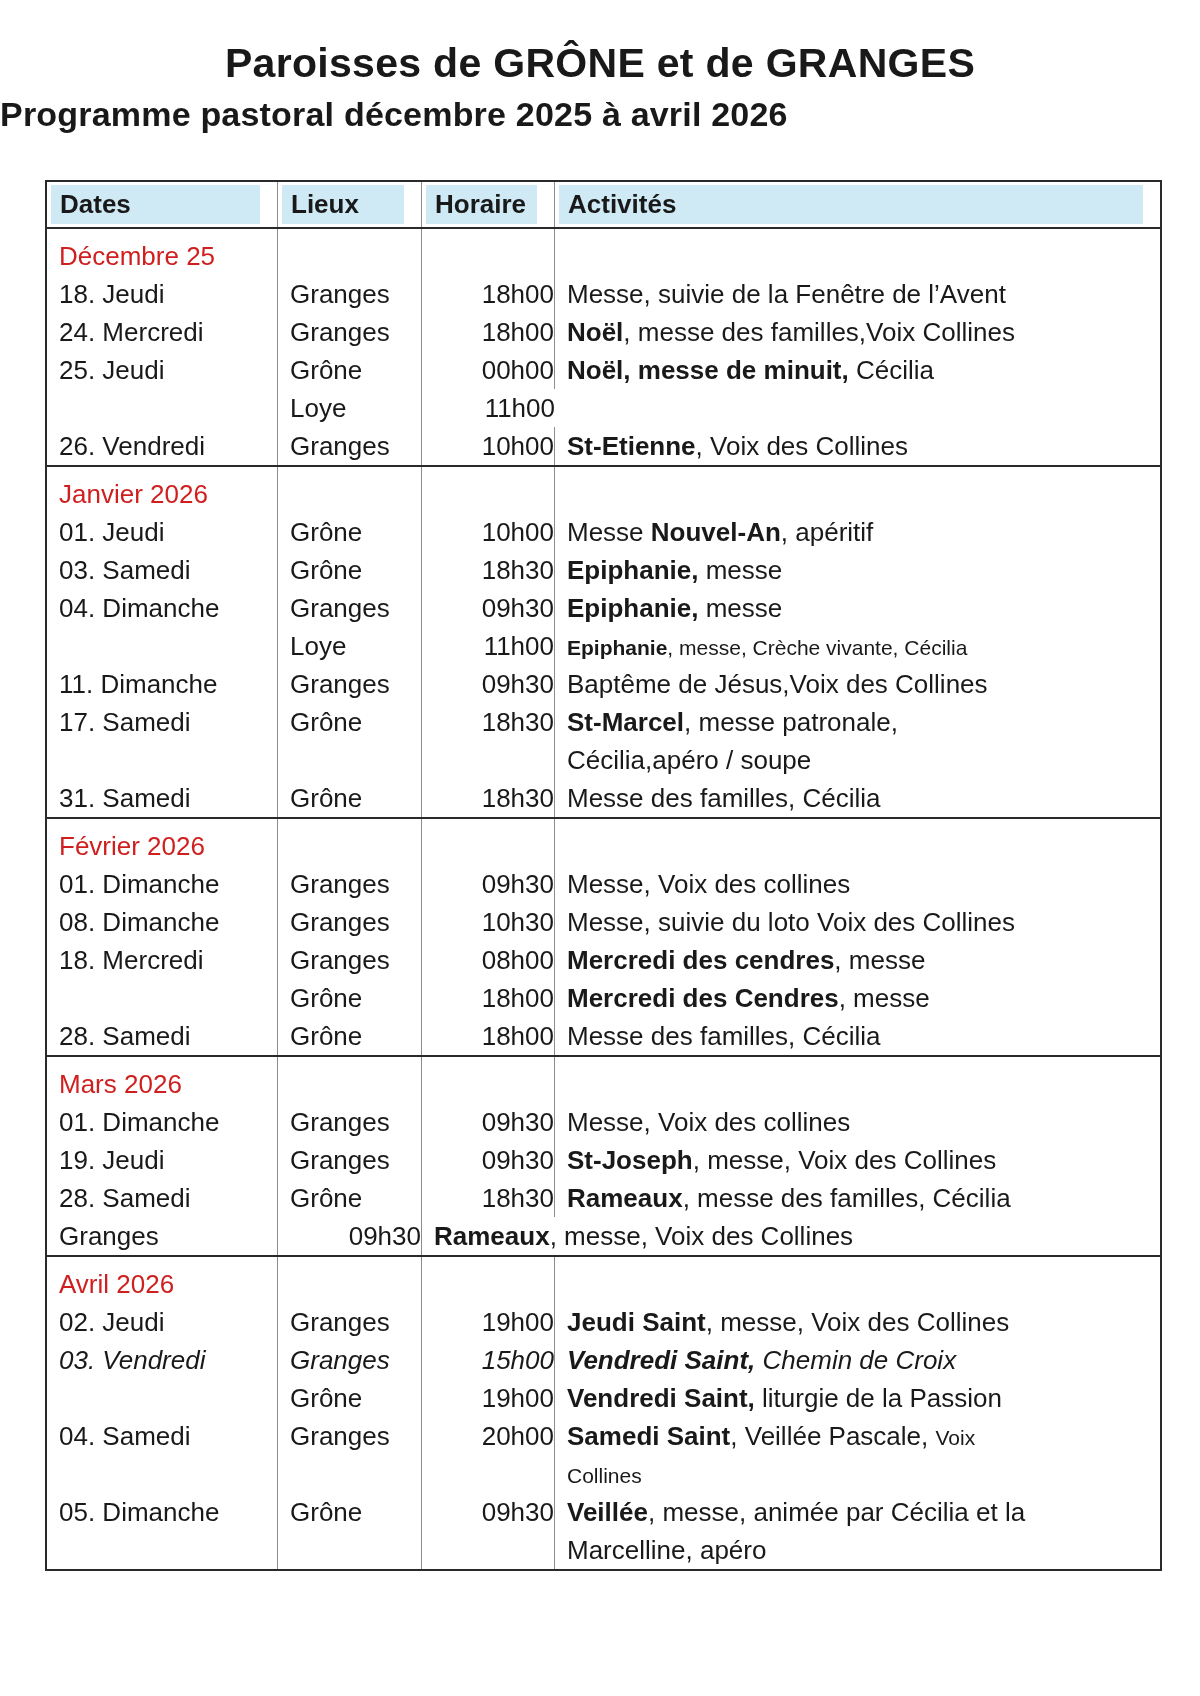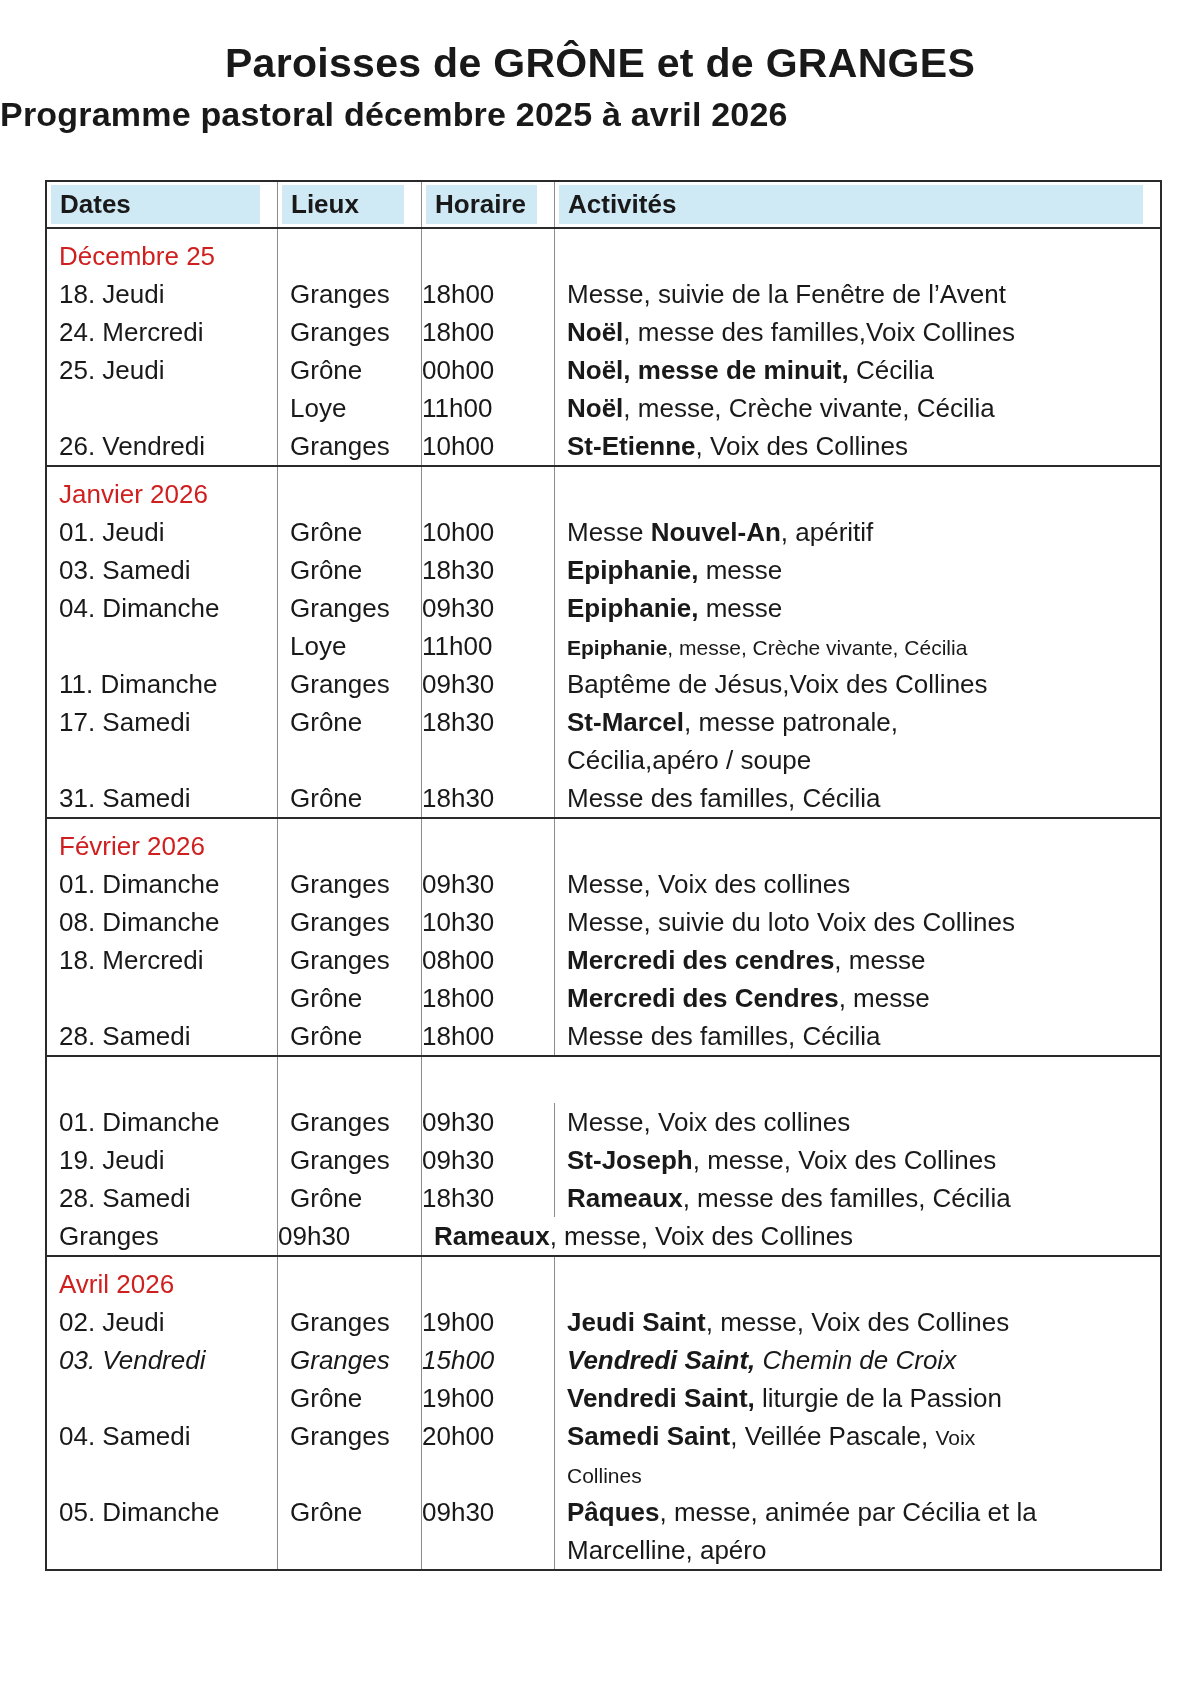--- a/index.html
+++ b/index.html
@@ -23,21 +23,21 @@
   .hdr .cell{height:45px;padding:0;}
   .hl{
     display:block;margin:3px 17px 3px 4px;background:#cfe9f5;
     font-weight:700;line-height:39px;height:39px;padding-left:9px;
     white-space:nowrap;overflow:hidden;
   }
 
   
   .r{height:38px;}
   .r .c{line-height:38px;padding-left:12px;white-space:nowrap;}
-  .r .hor{text-align:left;padding-left:0;}
+  .r .hor{text-align:right;padding-left:0;}
   .r.it .c{font-style:italic;}
 
   
   .mrow{height:46px;}
   .mrow .cell{line-height:54px;}
   .month{color:#cf1f1f;font-weight:400;padding-left:12px;white-space:nowrap;}
 
   .section{border-top:2px solid #2a2a2a;}
 
   .seg.b{font-weight:700;}
@@ -89,21 +89,20 @@
           <div class="row r">
             <div class="cell c ">25. Jeudi</div>
             <div class="cell c ">Grône</div>
             <div class="cell c hor">00h00</div>
             <div class="cell c "><span class="seg b">Noël, messe de minuit,</span><span class="seg"> Cécilia</span></div>
           </div>
           <div class="row r">
             <div class="cell c "></div>
             <div class="cell c ">Loye</div>
             <div class="cell c hor">11h00</div>
-            <div class="cell c "><span class="seg b">Noël</span><span class="seg">, messe, Crèche vivante, Cécilia</span></div>
           </div>
           <div class="row r">
             <div class="cell c ">26. Vendredi</div>
             <div class="cell c ">Granges</div>
             <div class="cell c hor">10h00</div>
             <div class="cell c "><span class="seg b">St-Etienne</span><span class="seg">, Voix des Collines</span></div>
           </div>
         </div>
         <div class="section">
           <div class="row mrow">
@@ -194,20 +193,21 @@
           </div>
           <div class="row r">
             <div class="cell c ">28. Samedi</div>
             <div class="cell c ">Grône</div>
             <div class="cell c hor">18h00</div>
             <div class="cell c "><span class="seg">Messe des familles, Cécilia</span></div>
           </div>
         </div>
         <div class="section">
           <div class="row mrow">
+            <div class="cell month">Mars 2026</div>
             <div class="cell"></div>
             <div class="cell"></div>
             <div class="cell"></div>
           </div>
           <div class="row r">
             <div class="cell c ">01. Dimanche</div>
             <div class="cell c ">Granges</div>
             <div class="cell c hor">09h30</div>
             <div class="cell c "><span class="seg">Messe, Voix des collines</span></div>
           </div>
@@ -263,21 +263,21 @@
           <div class="row r">
             <div class="cell c "></div>
             <div class="cell c "></div>
             <div class="cell c hor"></div>
             <div class="cell c "><span class="seg s">Collines</span></div>
           </div>
           <div class="row r">
             <div class="cell c ">05. Dimanche</div>
             <div class="cell c ">Grône</div>
             <div class="cell c hor">09h30</div>
-            <div class="cell c "><span class="seg b">Pâques</span><span class="seg">, messe, animée par Cécilia et la</span></div>
+            <div class="cell c "><span class="seg b">Veillée</span><span class="seg">, messe, animée par Cécilia et la</span></div>
           </div>
           <div class="row r">
             <div class="cell c "></div>
             <div class="cell c "></div>
             <div class="cell c hor"></div>
             <div class="cell c "><span class="seg">Marcelline, apéro</span></div>
           </div>
         </div>
       </div>
   </div>

